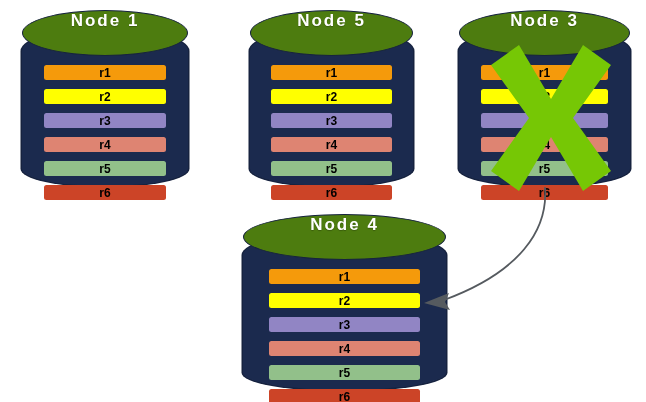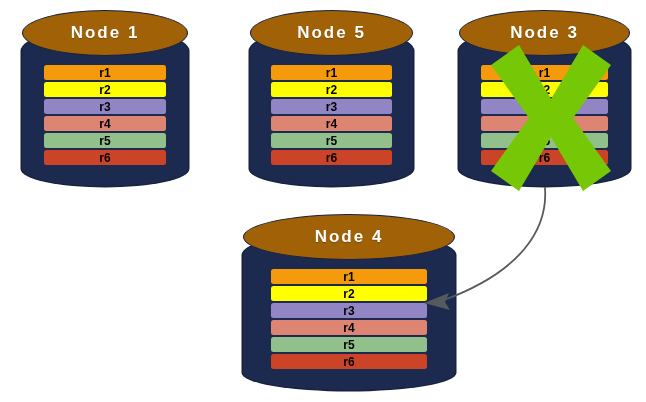--- a/index.html
+++ b/index.html
@@ -31,26 +31,25 @@
     left: 0;
     width: 100%;
     background: #1b2a4e;
     border-radius: 50% / 14% 14% 11% 11%;
     box-shadow: 0 0 0 1.5px #16223f;
   }
   .node-top {
     position: absolute;
     left: 0;
     width: 100%;
-    background: #a16207;
+    background: #4d7c0f;
     border-radius: 50%;
     border: 1.5px solid #16223f;
     box-sizing: border-box;
     display: flex;
-    align-items: center;
     justify-content: center;
   }
   .node-title {
     color: #ffffff;
     font-weight: bold;
     font-size: 17px;
     letter-spacing: 2px;
     white-space: nowrap;
     text-shadow: 0 1px 1px rgba(0,0,0,.25);
   }
@@ -59,21 +58,21 @@
     left: 0;
     width: 100%;
     display: flex;
     flex-direction: column;
     align-items: center;
     justify-content: flex-start;
   }
   .row-bar {
     width: 74%;
     height: 15px;
-    margin-bottom: 2px;
+    margin-bottom: 9px;
     border-radius: 2.5px;
     display: flex;
     align-items: center;
     justify-content: center;
     box-sizing: border-box;
   }
   .row-bar:last-child { margin-bottom: 8px; }
   .row-label {
     color: #000000;
     font-weight: bold;
@@ -178,21 +177,21 @@
       <div class="row-bar" style="background:#cc4427;">
         <span class="row-label">r6</span>
       </div>
     </div>
 
     <svg class="fail-cross" style="left:30px; top:38px;" width="124" height="150" viewBox="0 0 124 150">
       <path d="M 30 2 L 62 56 L 94 2 L 122 22 L 84 75 L 122 128 L 94 148 L 62 94 L 30 148 L 2 128 L 40 75 L 2 22 Z" fill="#76c705"></path>
     </svg>
   </div>
 
-  <div class="node" style="left:243px; top:209px; width:203px; height:185px;padding-left:9px;">
+  <div class="node" style="left:243px; top:209px; width:203px; height:185px;">
     <div class="node-body" style="top:24px; height:157px;"></div>
     <div class="node-top" style="top:5px; height:46px;">
       <span class="node-title">Node  4</span>
     </div>
     <div class="node-rows" style="top:60px;">
       <div class="row-bar" style="background:#f59a0b;">
         <span class="row-label">r1</span>
       </div>
       <div class="row-bar" style="background:#ffff00;">
         <span class="row-label">r2</span>

